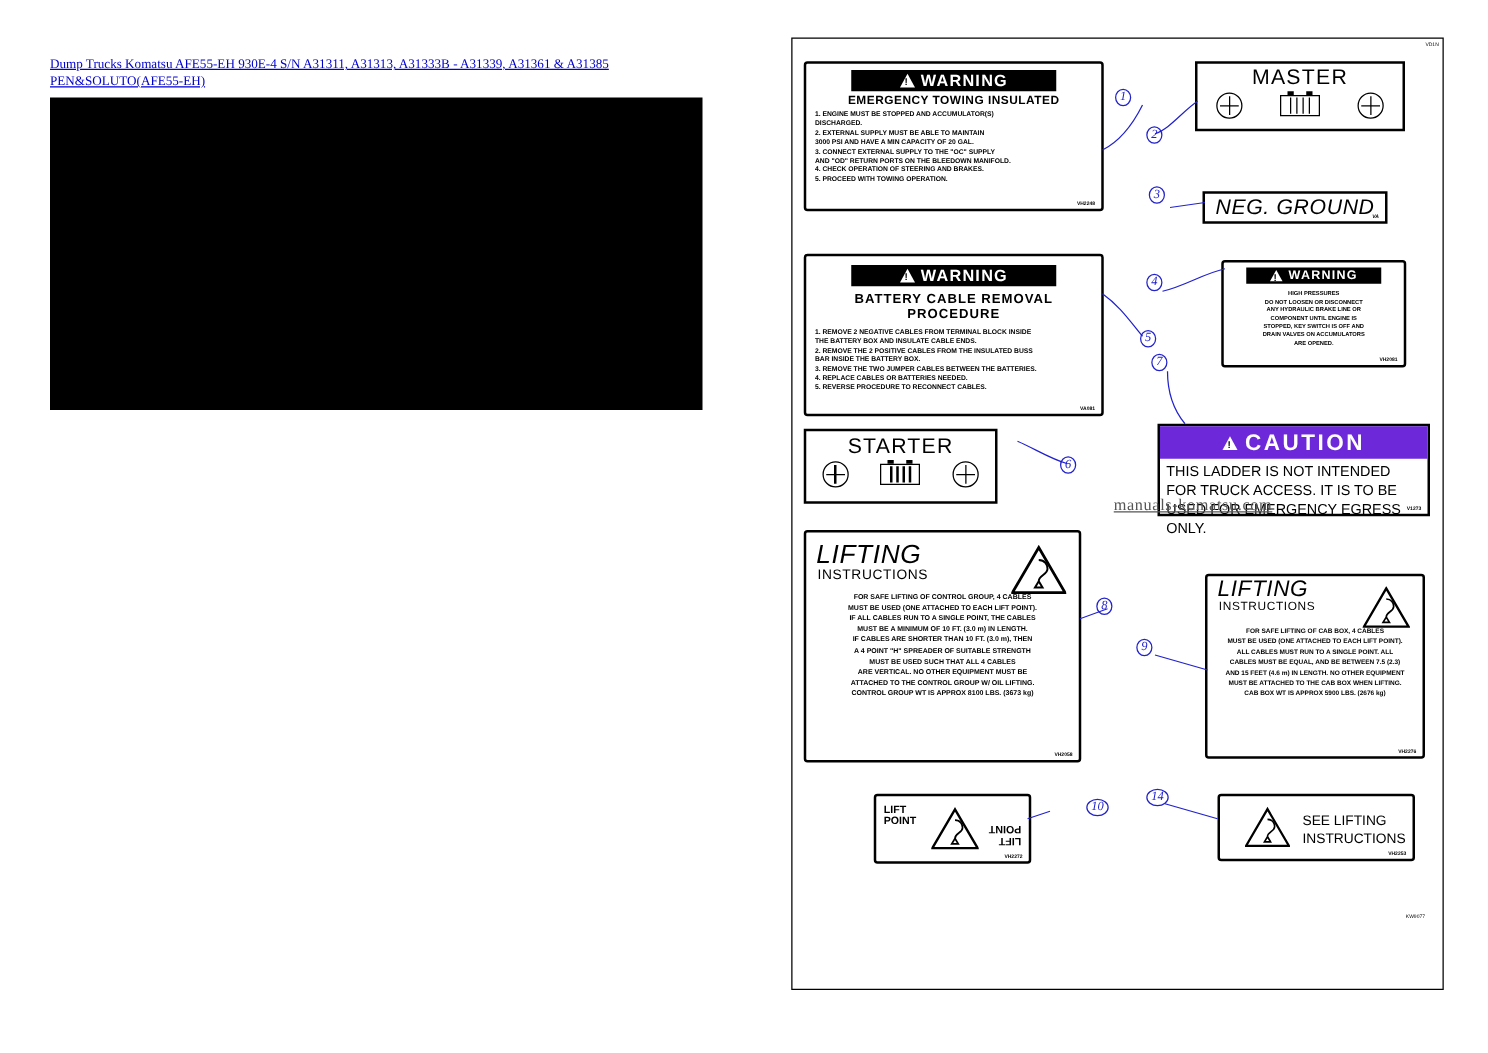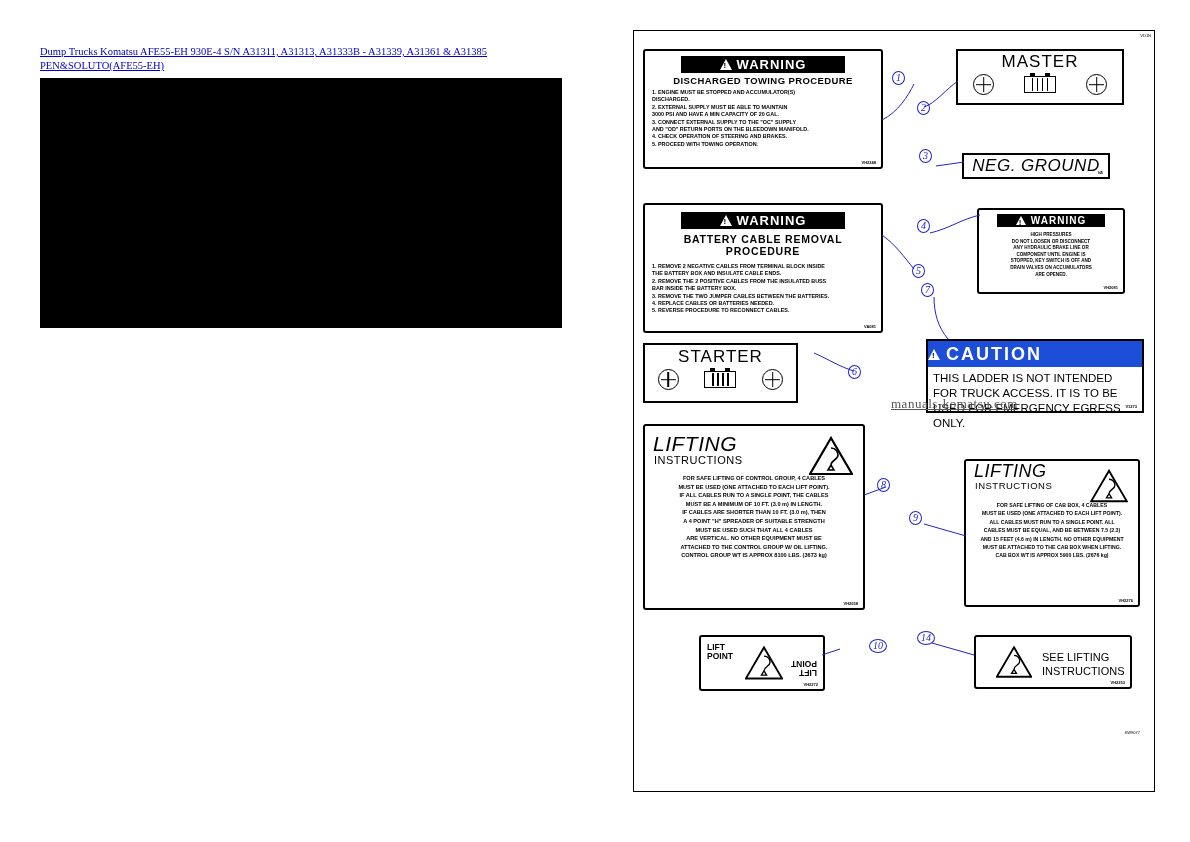--- a/index.html
+++ b/index.html
@@ -174,27 +174,28 @@
     font-size: 17px;
     letter-spacing: 0.5px;
     display: flex;
     align-items: center;
     justify-content: center;
     height: 100%;
   }
 
   
   .cautionbar {
-    background: #1d4ed8;
+    background: #6d28d9;
     color: #fff;
     font-size: 18px;
     font-weight: bold;
     letter-spacing: 2px;
     display: flex;
     align-items: center;
+    justify-content: center;
     gap: 6px;
     height: 26px;
   }
   .caution-body {
     font-size: 11.5px;
     line-height: 15px;
     padding: 4px 4px 0 5px;
     text-align: left;
   }
 
@@ -273,21 +274,21 @@
 <div id="plate-frame">
 
   <div id="plate-code-tr">VD1N</div>
   <div id="plate-code-br">KW9077</div>
 
   <div class="lbl bx" style="left:9px; top:18px; width:240px; height:120px;">
     <div class="warnbar" style="margin:5px 36px 0 36px; height:17px; font-size:13px;">
       <span class="tri"></span>
       <span>WARNING</span>
     </div>
-    <div class="subtitle">DISCHARGED TOWING PROCEDURE</div>
+    <div class="subtitle">EMERGENCY TOWING INSULATED</div>
     <div class="body-lines">
       <div>1. ENGINE MUST BE STOPPED AND ACCUMULATOR(S)</div>
       <div>    DISCHARGED.</div>
       <div>2. EXTERNAL SUPPLY MUST BE ABLE TO MAINTAIN</div>
       <div>    3000 PSI AND HAVE A MIN CAPACITY OF 20 GAL.</div>
       <div>3. CONNECT EXTERNAL SUPPLY TO THE "OC" SUPPLY</div>
       <div>    AND "OD" RETURN PORTS ON THE BLEEDOWN MANIFOLD.</div>
       <div>4. CHECK OPERATION OF STEERING AND BRAKES.</div>
       <div>5. PROCEED WITH TOWING OPERATION.</div>
     </div>

